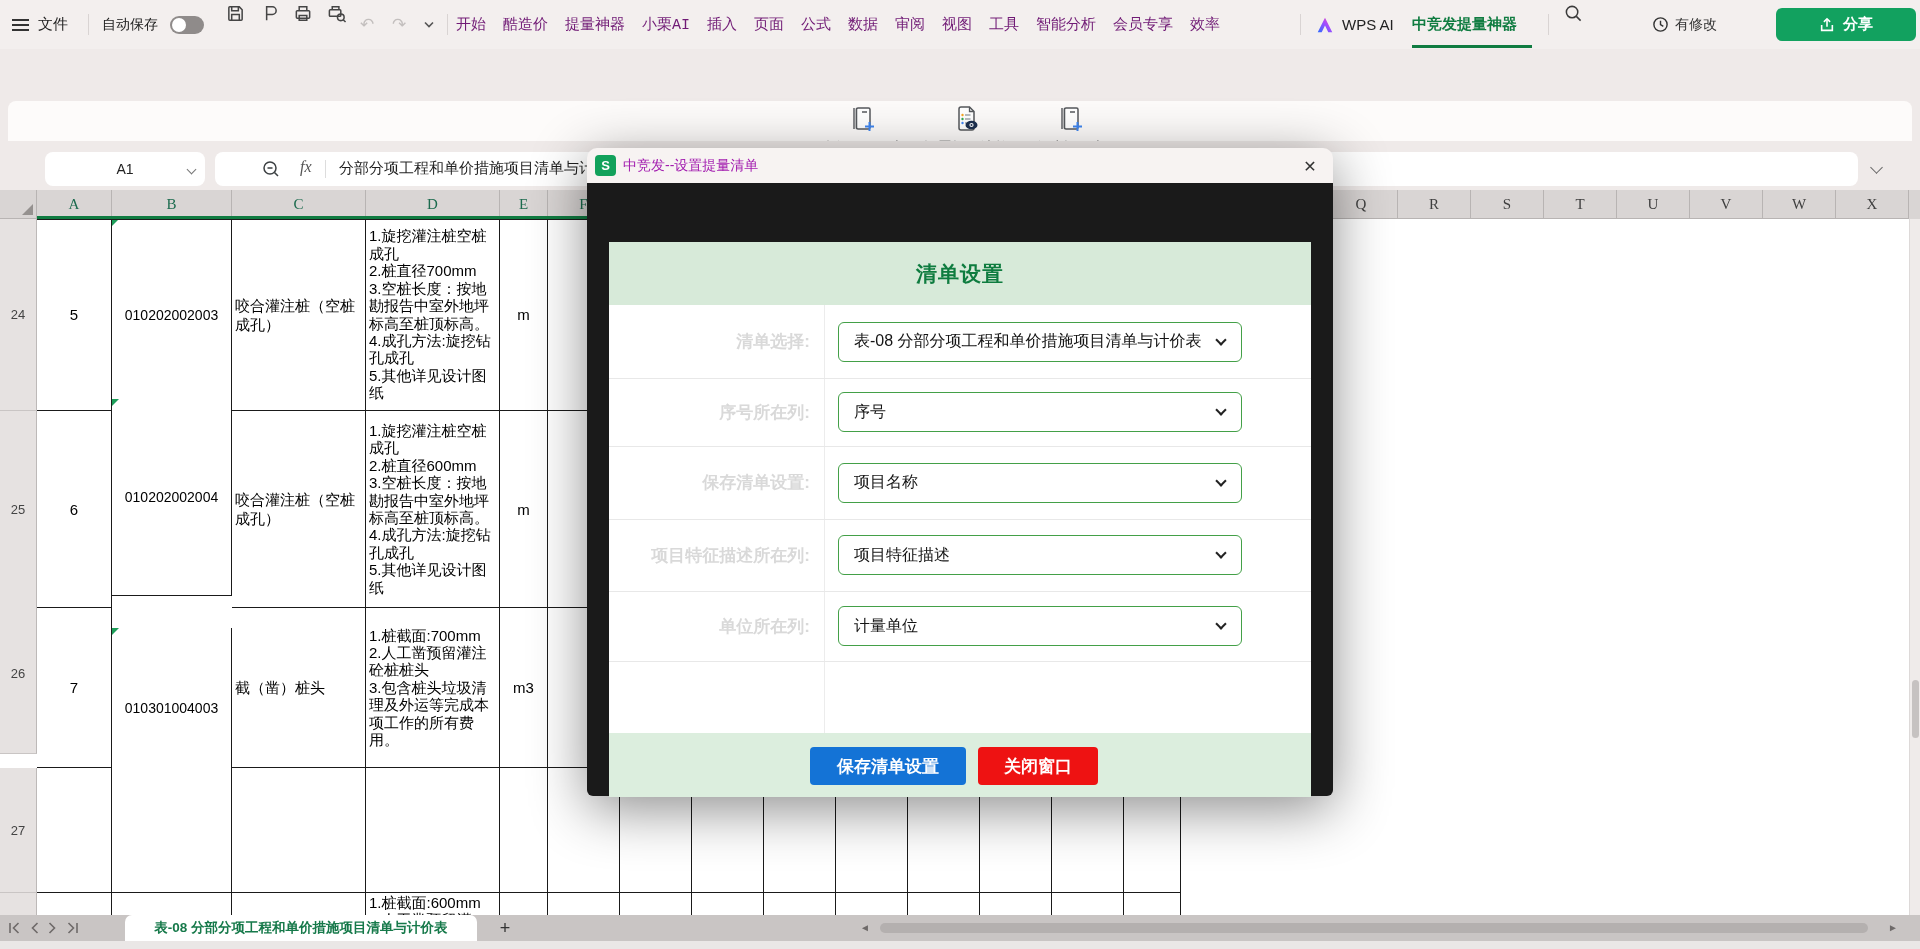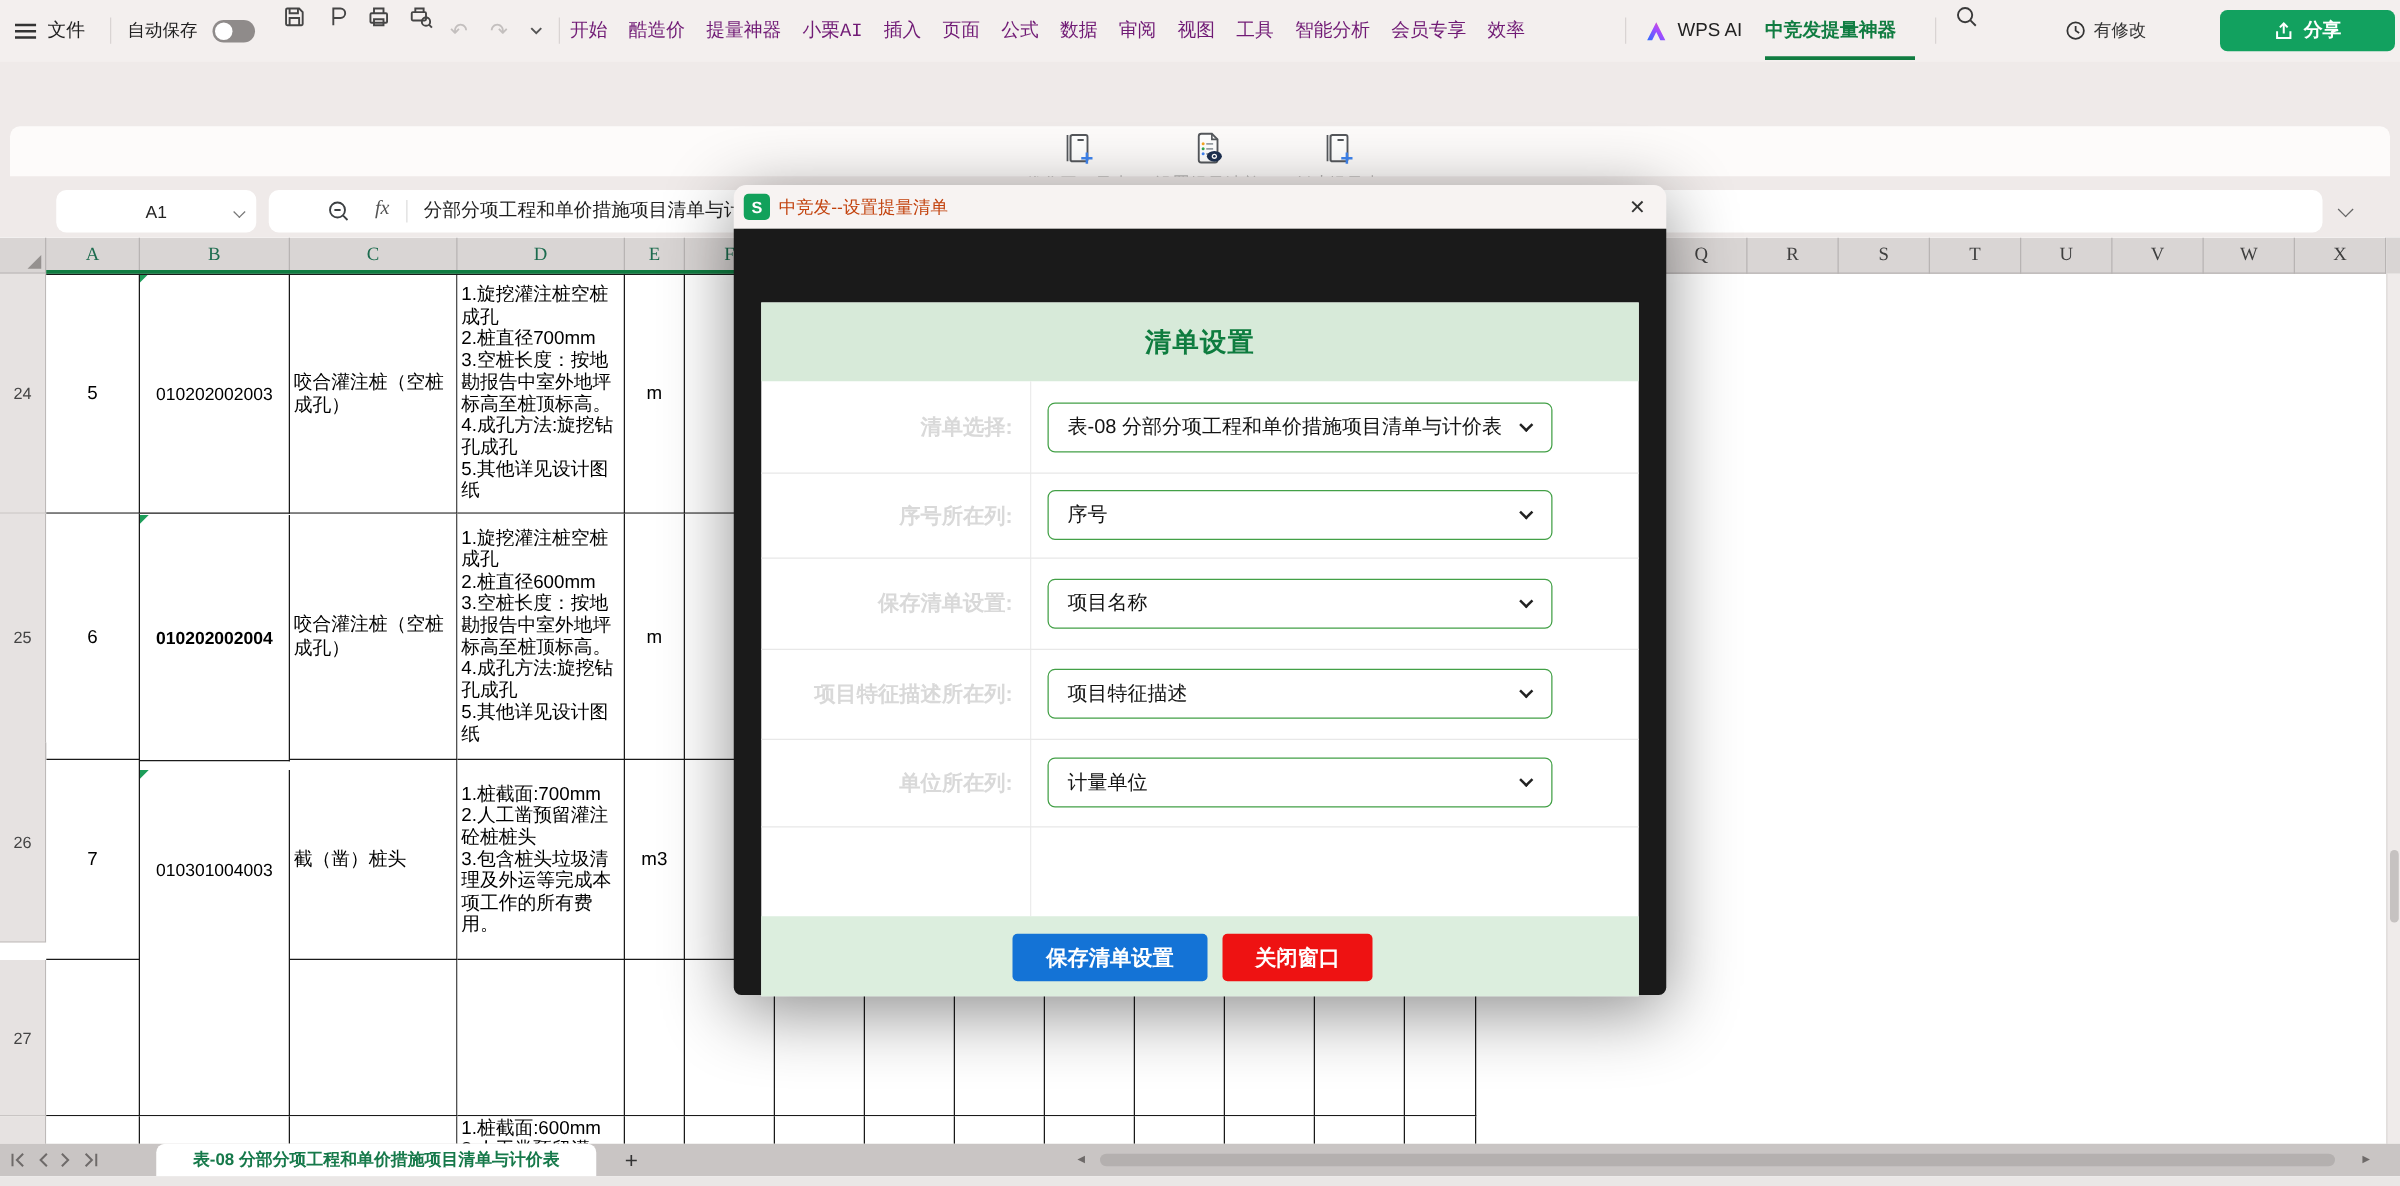--- a/index.html
+++ b/index.html
@@ -80,21 +80,21 @@
   .hthumb{position:absolute;left:880px;top:8px;width:988px;height:10px;border-radius:5px;background:#b4b0af;}
   .harrow{position:absolute;top:7px;font-size:10px;color:#6e6a69;}
   .statusstrip{position:absolute;left:0;top:941px;width:1920px;height:8px;background:#eae7e6;}
 
   
   .dialog{position:absolute;left:587px;top:148px;width:746px;height:648px;z-index:50;
           filter:drop-shadow(0 12px 28px rgba(0,0,0,0.45));}
   .dlg-titlebar{position:absolute;left:0;top:0;width:746px;height:35px;background:#f7f3f2;border-radius:10px 10px 0 0;}
   .dlg-logo{position:absolute;left:8px;top:7px;width:21px;height:21px;border-radius:4px;background:var(--logo,#12a15b);
             display:flex;align-items:center;justify-content:center;color:#fff;font-weight:700;font-size:13px;}
-  .dlg-title{position:absolute;left:36px;top:9px;font-size:14px;color:#c2410c;}
+  .dlg-title{position:absolute;left:36px;top:9px;font-size:14px;color:#a21caf;}
   .dlg-close{position:absolute;right:12px;top:7px;width:22px;height:22px;display:flex;align-items:center;justify-content:center;
              font-size:16px;color:#333;}
   .dlg-frame{position:absolute;left:0;top:35px;width:746px;height:613px;background:#1a1a1a;border-radius:0 0 6px 6px;}
   .dlg-inner{position:absolute;left:22px;top:59px;width:702px;height:555px;background:#fff;}
   .dlg-header{position:absolute;left:0;top:0;width:702px;height:63px;background:var(--dhbg,#d7ead9);
               display:flex;align-items:center;justify-content:center;font-size:21px;font-weight:700;
               color:var(--dhtext,#0e7c3f);letter-spacing:1px;}
   .dlg-row{position:absolute;left:0;width:702px;}
   .dlg-label{position:absolute;left:0;top:0;width:201px;height:100%;display:flex;align-items:center;justify-content:flex-end;
              font-size:17px;font-weight:700;color:#d9d9d9;white-space:nowrap;}
@@ -338,21 +338,21 @@
         <div class="cell" style="left: 764px; top: 29px; width: 72px; height: 192px;"></div>
         <div class="cell" style="left: 836px; top: 29px; width: 72px; height: 192px;"></div>
         <div class="cell" style="left: 908px; top: 29px; width: 72px; height: 192px;"></div>
         <div class="cell" style="left: 980px; top: 29px; width: 72px; height: 192px;"></div>
         <div class="cell" style="left: 1052px; top: 29px; width: 72px; height: 192px;"></div>
         <div class="cell" style="left: 1124px; top: 29px; width: 57px; height: 192px;"></div>
         <div class="rowhdr" style="top: 221px; height: 197px;">25</div>
         <div class="cell ctr" style="left: 37px; top: 221px; width: 75px; height: 197px;">
           <span>6</span>
         </div>
-        <div class="cell ctr" style="left: 112px; top: 222px; width: 120px; height: 197px; font-weight: bold;">
+        <div class="cell ctr" style="left: 112px; top: 209px; width: 120px; height: 197px;">
           <span style="font-size: 14px;">010202002004</span>
           <div class="tri"></div>
         </div>
         <div class="cell left" style="left: 232px; top: 221px; width: 134px; height: 197px;">
           <div class="dtext" style="line-height: 19px;">咬合灌注桩（空桩成孔）</div>
         </div>
         <div class="cell left" style="left: 366px; top: 221px; width: 134px; height: 197px;">
           <div class="dtext">1.旋挖灌注桩空桩成孔
 2.桩直径600mm
 3.空桩长度：按地勘报告中室外地坪标高至桩顶标高。
@@ -368,21 +368,21 @@
         <div class="cell" style="left: 764px; top: 221px; width: 72px; height: 197px;"></div>
         <div class="cell" style="left: 836px; top: 221px; width: 72px; height: 197px;"></div>
         <div class="cell" style="left: 908px; top: 221px; width: 72px; height: 197px;"></div>
         <div class="cell" style="left: 980px; top: 221px; width: 72px; height: 197px;"></div>
         <div class="cell" style="left: 1052px; top: 221px; width: 72px; height: 197px;"></div>
         <div class="cell" style="left: 1124px; top: 221px; width: 57px; height: 197px;"></div>
         <div class="rowhdr" style="top: 404px; height: 160px; text-align: right;">26</div>
         <div class="cell ctr" style="left: 37px; top: 418px; width: 75px; height: 160px;">
           <span>7</span>
         </div>
-        <div class="cell ctr" style="left: 112px; top: 426px; width: 120px; height: 160px;">
+        <div class="cell ctr" style="left: 112px; top: 438px; width: 120px; height: 160px;">
           <span style="font-size: 14px;">010301004003</span>
           <div class="tri"></div>
         </div>
         <div class="cell left" style="left: 232px; top: 418px; width: 134px; height: 160px;">
           <div class="dtext" style="line-height: 19px;">截（凿）桩头</div>
         </div>
         <div class="cell left" style="left: 366px; top: 418px; width: 134px; height: 160px;">
           <div class="dtext">1.桩截面:700mm
 2.人工凿预留灌注砼桩桩头
 3.包含桩头垃圾清理及外运等完成本项工作的所有费用。</div>

